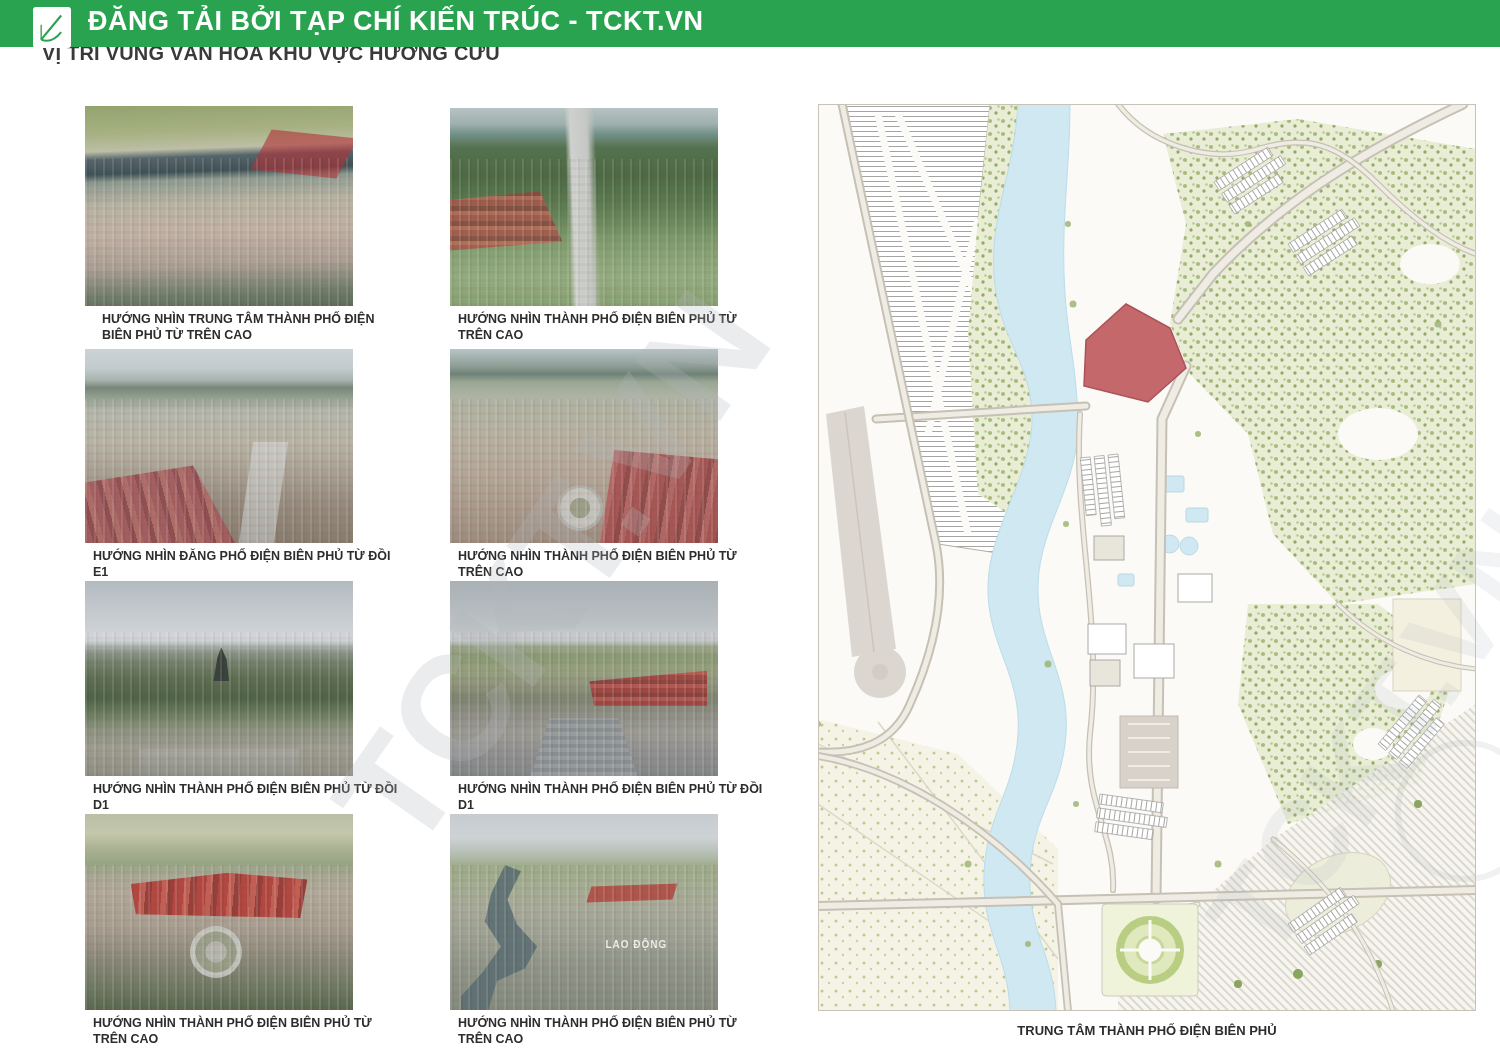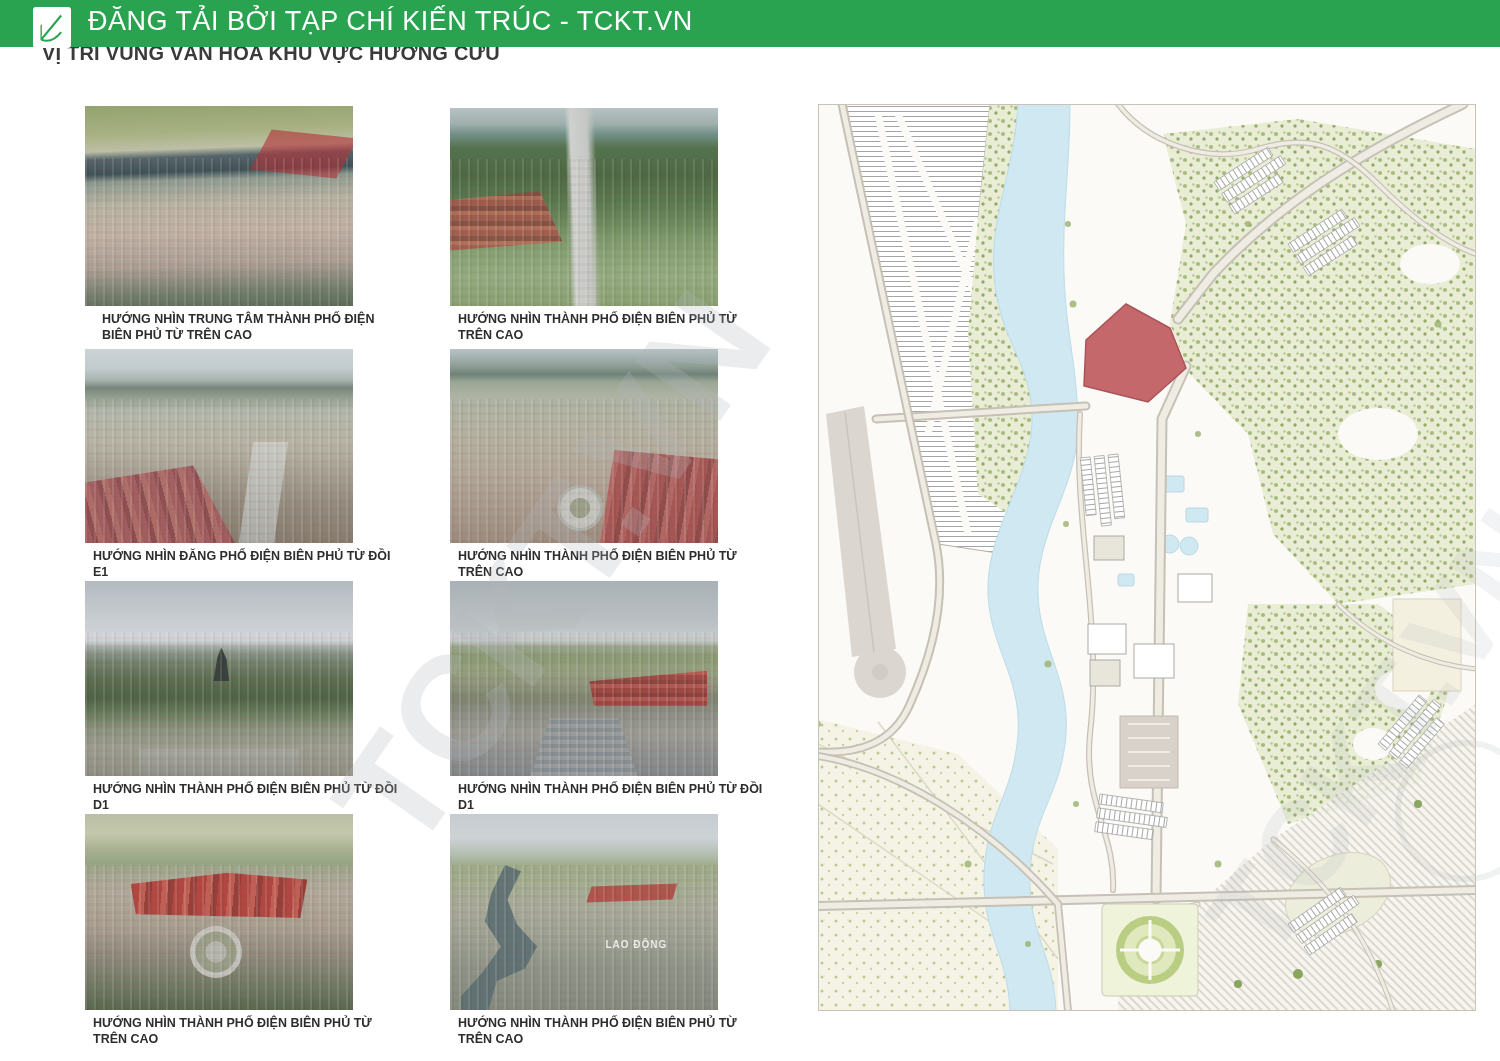--- a/index.html
+++ b/index.html
@@ -3,21 +3,21 @@
 <meta charset="utf-8">
 <style>
   html,body{margin:0;padding:0;}
   body{
     width:1500px;height:1061px;position:relative;overflow:hidden;
     background:#ffffff;font-family:"Liberation Sans",sans-serif;
   }
   
   .topbar{position:absolute;left:0;top:0;width:1500px;height:47px;background:#2aa351;z-index:5;display:flex;align-items:center;}
   .logo{position:absolute;left:33px;top:7px;width:38px;height:41px;background:#fff;border-radius:3px;display:flex;align-items:center;justify-content:center;}
-  .brand{position:absolute;left:88px;top:6px;color:#fff;font-size:27px;font-weight:normal;letter-spacing:.5px;white-space:nowrap;}
+  .brand{position:absolute;left:88px;top:6px;color:#fff;font-size:27px;font-weight:bold;letter-spacing:.5px;white-space:nowrap;}
   
   .ptitle{position:absolute;left:42px;top:42px;z-index:1;font-size:20px;font-weight:bold;color:#3a3a3a;letter-spacing:.2px;white-space:nowrap;}
   
   .wm{position:absolute;z-index:6;font-weight:bold;color:rgba(176,181,185,.26);pointer-events:none;transform-origin:left top;white-space:nowrap;}
   .wm1{left:300px;top:780px;font-size:150px;transform:rotate(-55deg);}
   .wm2{left:1180px;top:900px;font-size:120px;transform:rotate(-55deg);color:rgba(176,181,185,.16);}
   .wm-ring{position:absolute;z-index:6;left:1395px;top:740px;width:130px;height:130px;border:6px solid rgba(170,175,178,.18);border-radius:50%;pointer-events:none;}
   
   .fig{position:absolute;width:330px;}
   .ph{position:relative;width:268px;height:var(--ph,200px);overflow:hidden;}
@@ -289,13 +289,14 @@
       <circle cx="210" cy="840" r="3"></circle>
         <circle cx="400" cy="760" r="3.5"></circle>
         <circle cx="430" cy="120" r="3"></circle>
       <circle cx="380" cy="330" r="3"></circle>
         <circle cx="620" cy="220" r="3.5"></circle>
         <circle cx="90,7" cy="620" r="3"></circle>
     </g>
 
     <rect x="0.5" y="0.5" width="657" height="906" fill="none" stroke="#c9c3b7"></rect>
   </svg>
+  <figcaption class="mapcap">TRUNG TÂM THÀNH PHỐ ĐIỆN BIÊN PHỦ</figcaption>
 </figure>
 
 </body></html>

